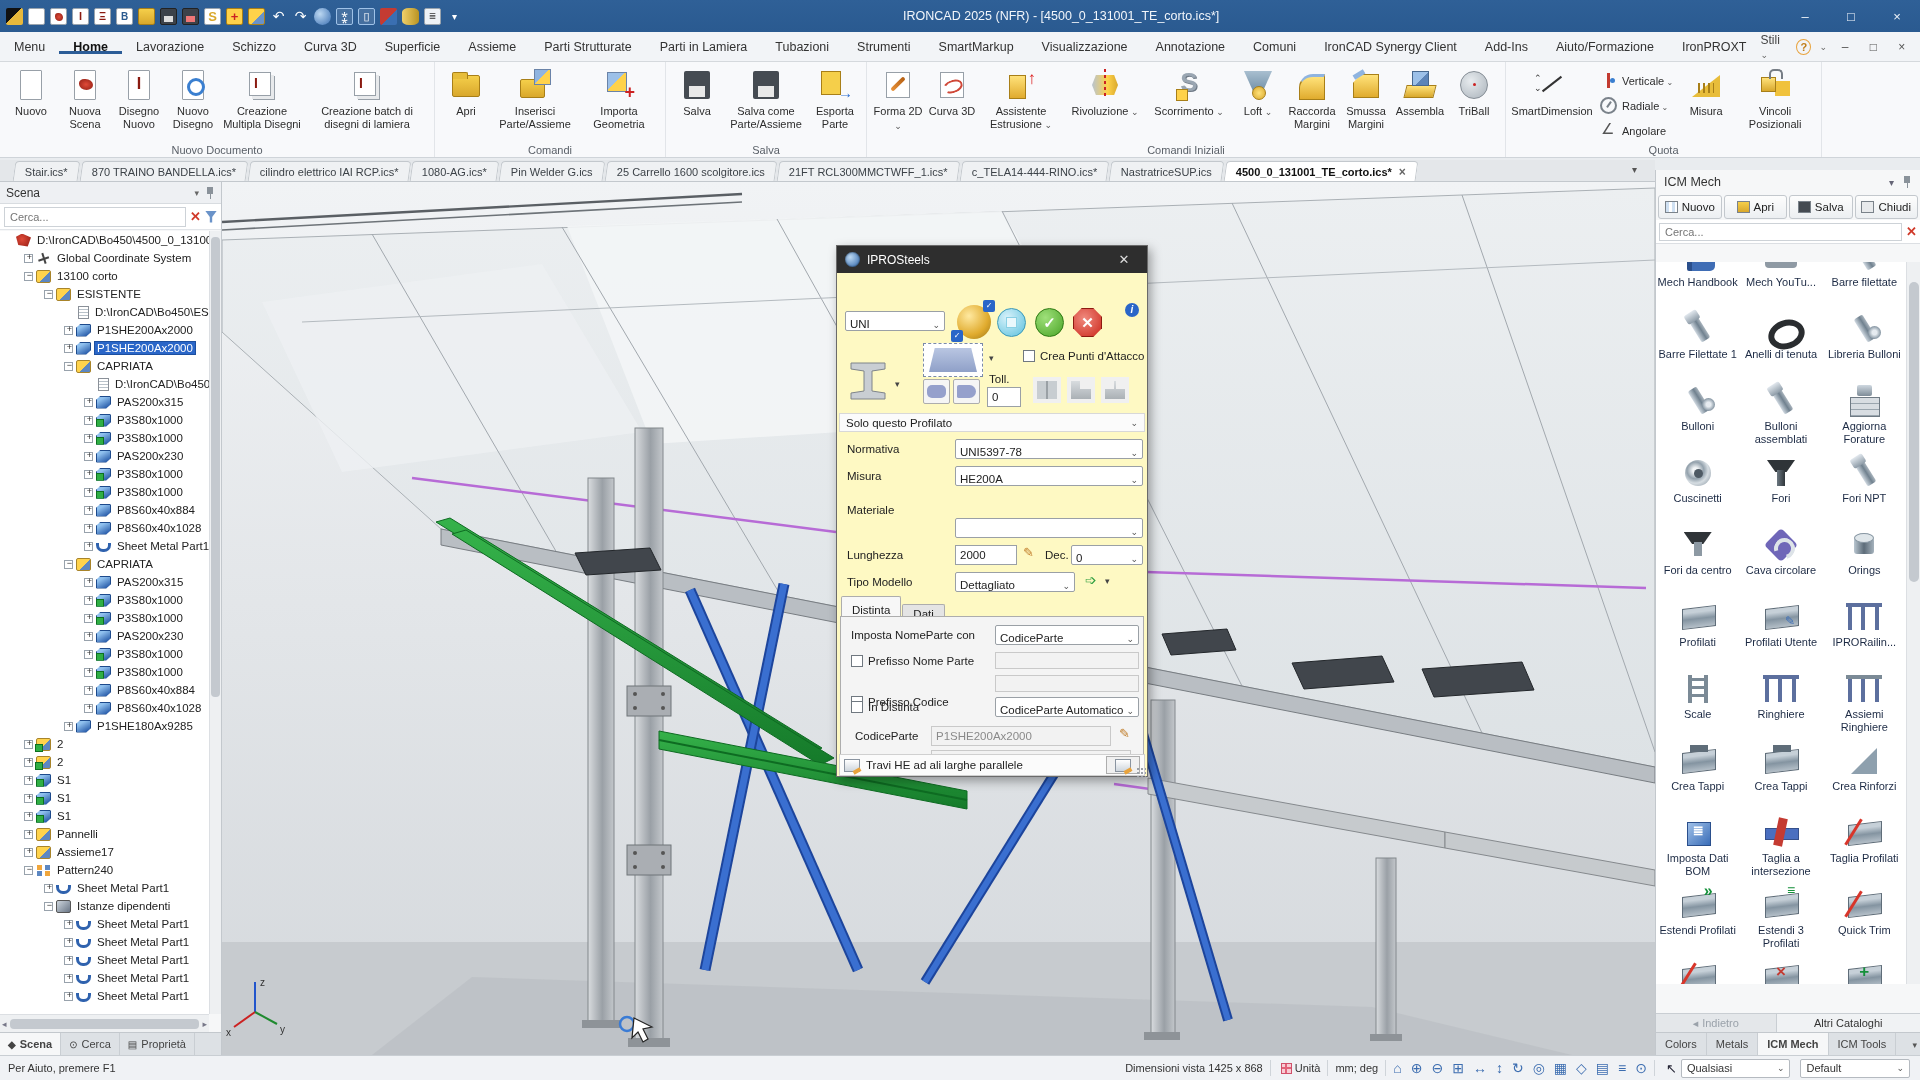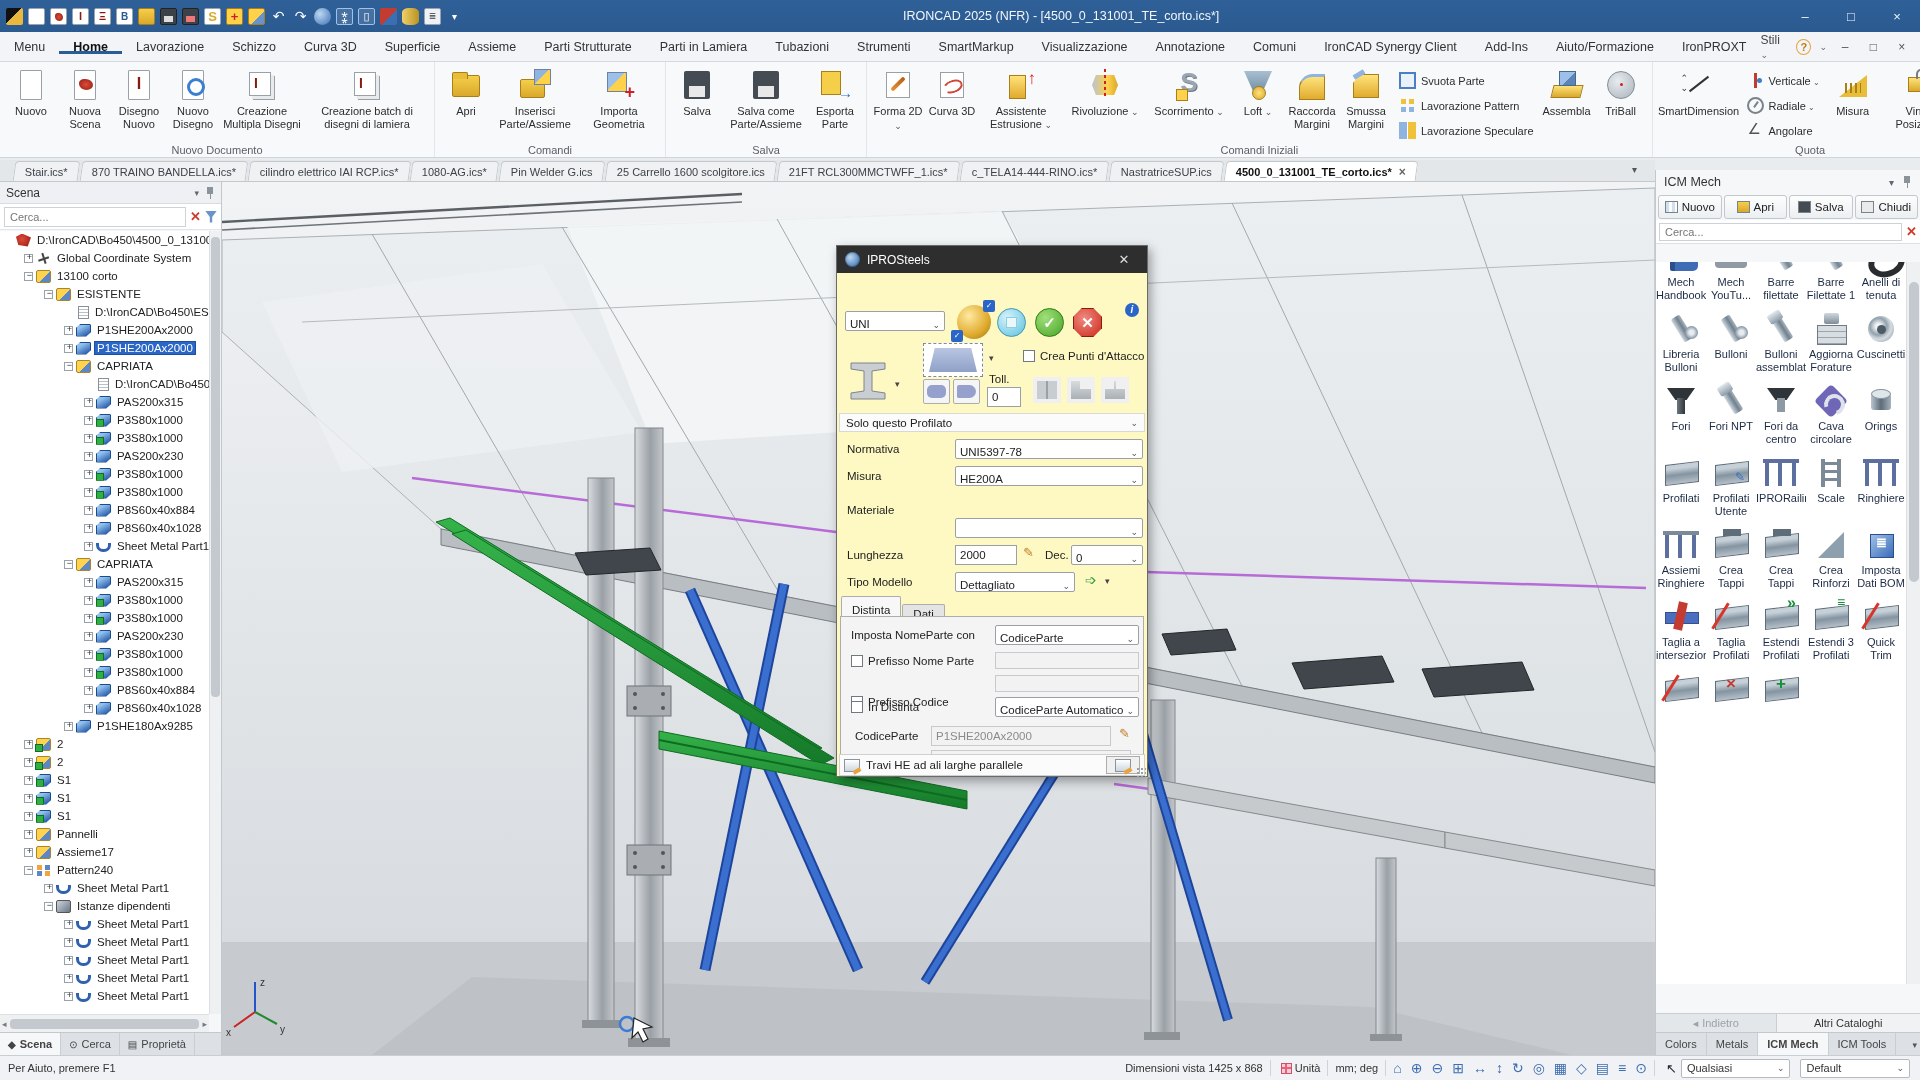--- a/index.html
+++ b/index.html
@@ -219,21 +219,21 @@
 .rp-toolbar{height:26px;display:flex;gap:2px;padding:1px 2px}
 .rp-btn{flex:1;border:1px solid #c3c8cd;background:linear-gradient(#fdfdfd,#eceff2);border-radius:3px;display:flex;align-items:center;justify-content:center;gap:4px;font-size:11.5px;color:#222}
 .tbico{width:13px;height:12px;border:1px solid #7a828a;background:#dfe5ea}
 .tb-new .tbico{background:repeating-linear-gradient(90deg,#cfe0f2 0 3px,#fff 3px 6px)}
 .tb-open .tbico{background:linear-gradient(#f5cf4a,#d9a82c)}
 .tb-save .tbico{background:#454b52}
 .tb-close .tbico{background:#e8eaec}
 .rp-search{height:24px;display:flex;align-items:center;gap:4px;padding:2px 3px;border-bottom:1px solid #dcdfe3;background:#fff}
 .rp-search input{flex:1;height:18px;border:1px solid #cdd2d7;font-size:11px;padding:0 5px;outline:none}
 .catwrap{position:absolute;left:0;top:92px;right:14px;bottom:71px;overflow:hidden;background:#fff}
-.catgrid{display:grid;grid-template-columns:repeat(5,1fr);margin-top:-26px}
+.catgrid{display:grid;grid-template-columns:repeat(3,1fr);margin-top:-26px}
 .citem{height:72px;text-align:center;padding-top:2px;overflow:hidden}
 .clabel{font-size:11px;line-height:13px;color:#1c2a44}
 .rp-vscroll{position:absolute;right:0;top:92px;width:14px;bottom:71px;background:#eef0f2;border-left:1px solid #dcdfe3}
 .rp-vthumb{position:absolute;left:2px;width:10px;top:20px;height:300px;background:#c4c9cf;border-radius:5px}
 .rp-foot{position:absolute;left:0;right:0;bottom:23px;height:19px;display:flex;border-top:1px solid #c9ced3}
 .rp-back{flex:1;background:#e4e7ea;color:#9aa2aa;font-size:11px;display:flex;align-items:center;justify-content:center;gap:4px;border-right:1px solid #c9ced3}
 .rp-other{flex:1.2;background:#f0f2f4;color:#333;font-size:11px;display:flex;align-items:center;justify-content:center}
 .rp-tabs{position:absolute;left:0;right:0;bottom:0;height:23px;background:#dde1e5;display:flex;border-top:1px solid #c3c8cd}
 .rptab{padding:0 9px;display:flex;align-items:center;font-size:11px;color:#444;border-right:1px solid #c9ced3;white-space:nowrap}
 .rptab.active{background:#f6f7f8;font-weight:bold}
@@ -456,35 +456,20 @@
             <span class="ri"></span>
             <span class="rlab">Loft</span>
           </div>
           <div class="rbtn i-fillet">
             <span class="ri"></span>
             <span class="rlab">Raccorda Margini</span>
           </div>
           <div class="rbtn i-chamfer">
             <span class="ri"></span>
             <span class="rlab">Smussa Margini</span>
-          </div>
-        </div>
-      <div class="rstack">
-
-      <div class="sbtn s-shell">
-            <span class="si"></span>
-            <span class="slab">Svuota Parte</span>
-          </div>
-          <div class="sbtn s-lpat">
-            <span class="si"></span>
-            <span class="slab">Lavorazione Pattern</span>
-          </div>
-          <div class="sbtn s-lspec">
-            <span class="si"></span>
-            <span class="slab">Lavorazione Speculare</span>
           </div>
         </div>
       <div class="rbtns2">
 
       <div class="rbtn i-assem">
             <span class="ri"></span>
             <span class="rlab">Assembla</span>
           </div>
           <div class="rbtn i-triball">
             <span class="ri"></span>

